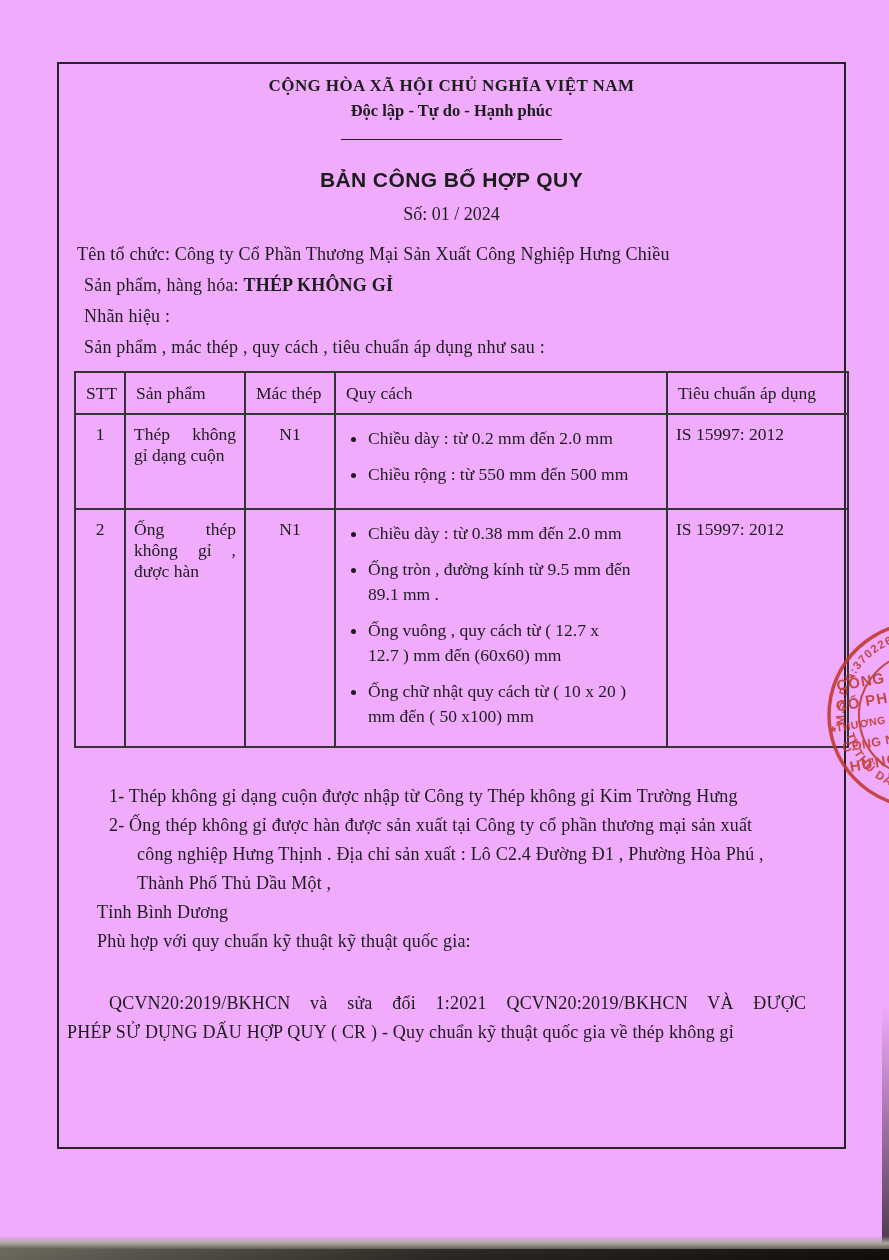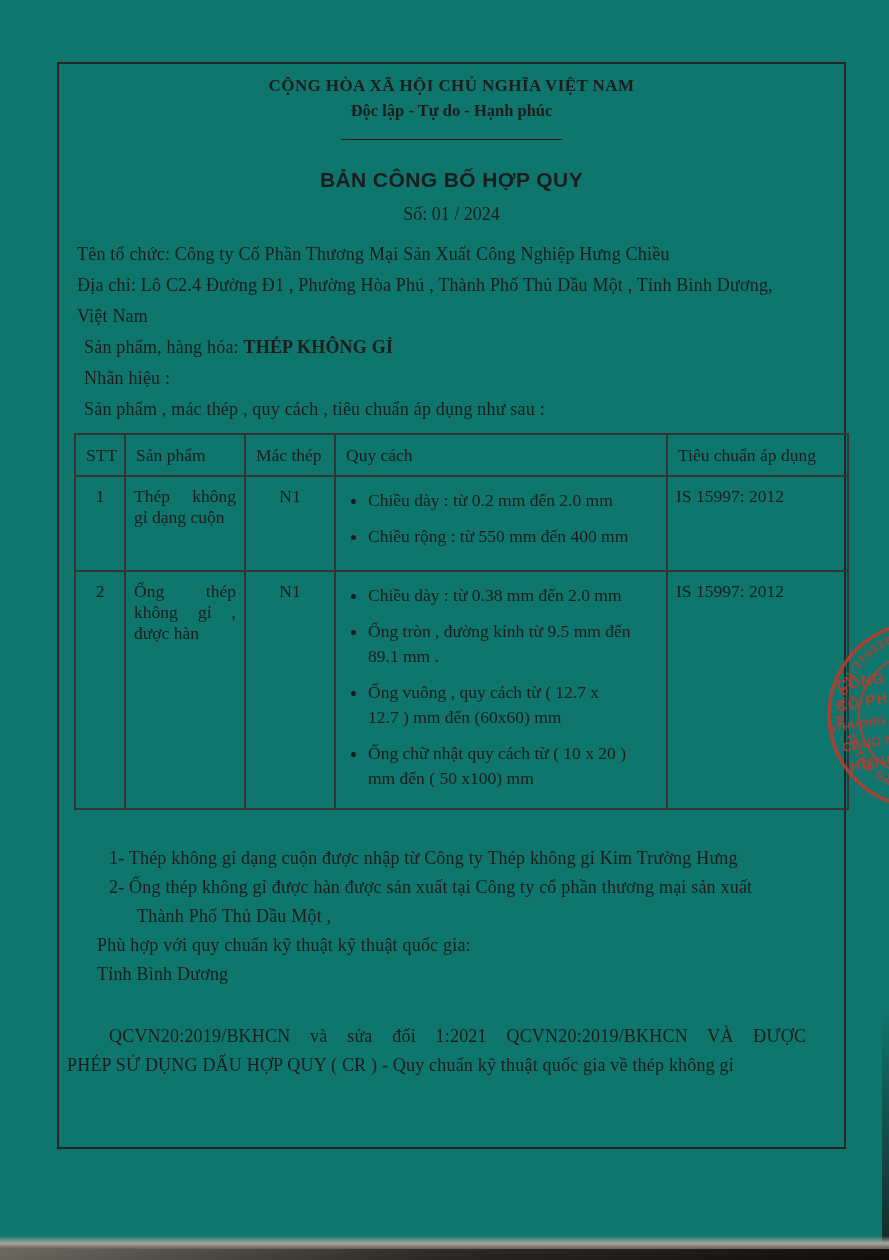--- a/index.html
+++ b/index.html
@@ -1,20 +1,20 @@
 <!DOCTYPE html>
 <html><head>
 <meta charset="utf-8">
 <style>
   * { margin:0; padding:0; box-sizing:border-box; }
   html,body { width:889px; }
   body { background:#ffffff; }
   .page {
     position:relative; width:889px; height:1260px;
-    background:#0f766e; overflow:hidden;
+    background:#f0abfc; overflow:hidden;
     font-family:"Liberation Serif", serif; color:#1c1c1c;
   }
   .frame {
     position:absolute; left:57px; top:62px; width:789px; height:1087px;
     border:2px solid #242424; padding:12px 8px 0 8px;
   }
   .nat-title { text-align:center; font-weight:bold; font-size:17px; letter-spacing:.4px; }
   .motto-wrap { text-align:center; margin-top:5px; }
   .motto {
     display:inline-block; font-weight:bold; font-size:16.5px;
@@ -83,21 +83,20 @@
     <div class="nat-title">CỘNG HÒA XÃ HỘI CHỦ NGHĨA VIỆT NAM</div>
     <div class="motto-wrap">
       <span class="motto">Độc lập - Tự do - Hạnh phúc</span>
     </div>
 
     <div class="doc-title">BẢN CÔNG BỐ HỢP QUY</div>
     <div class="doc-no">Số: 01 / 2024</div>
 
     <div class="info">
       <div class="line">Tên tổ chức: Công ty Cổ Phần Thương Mại Sản Xuất Công Nghiệp Hưng Chiều</div>
-      <div class="line address">Địa chỉ: Lô C2.4 Đường Đ1 , Phường Hòa Phú , Thành Phố Thủ Dầu Một , Tỉnh Bình Dương, Việt Nam</div>
       <div class="line indent-sm"><span>Sản phẩm, hàng hóa: </span><span class="bold">THÉP KHÔNG GỈ</span></div>
       <div class="line indent-sm">Nhãn hiệu :</div>
       <div class="line indent-sm">Sản phẩm , mác thép , quy cách , tiêu chuẩn áp dụng như sau :</div>
     </div>
 
     <table class="spec">
       <colgroup>
         <col style="width:50px">
           <col style="width:120px">
           <col style="width:90px">
@@ -114,21 +113,21 @@
         </tr>
       </thead>
       <tbody>
         <tr>
           <td class="c-stt h1">1</td>
           <td class="c-prod h1">Thép không gỉ dạng cuộn</td>
           <td class="c-grade h1">N1</td>
           <td class="h1">
             <ul class="qc">
               <li>Chiều dày : từ 0.2 mm đến 2.0 mm</li>
-              <li>Chiều rộng : từ 550 mm đến 400 mm</li>
+              <li>Chiều rộng : từ 550 mm đến 500 mm</li>
             </ul>
           </td>
           <td class="h1">IS 15997: 2012</td>
         </tr>
         <tr>
           <td class="c-stt h2">2</td>
           <td class="c-prod h2">Ống thép không gỉ , được hàn</td>
           <td class="c-grade h2">N1</td>
           <td class="h2">
             <ul class="qc">
@@ -139,23 +138,24 @@
             </ul>
           </td>
           <td class="h2">IS 15997: 2012</td>
         </tr>
       </tbody>
     </table>
 
     <div class="notes">
       <div class="n-a">1-  Thép không gỉ dạng cuộn được nhập từ Công ty Thép không gỉ Kim Trường Hưng</div>
       <div class="n-a">2-  Ống thép không gỉ được hàn được sản xuất tại Công ty cổ phần thương mại sản xuất</div>
+      <div class="n-b">công nghiệp Hưng Thịnh . Địa chỉ sản xuất : Lô C2.4 Đường Đ1 , Phường Hòa Phú ,</div>
       <div class="n-b">Thành Phố Thủ Dầu Một ,</div>
+      <div class="n-c">Tỉnh Bình Dương</div>
       <div class="n-c">Phù hợp với quy chuẩn kỹ thuật kỹ thuật quốc gia:</div>
-      <div class="n-c">Tỉnh Bình Dương</div>
       <div class="n-a spread">QCVN20:2019/BKHCN và sửa đổi 1:2021 QCVN20:2019/BKHCN VÀ ĐƯỢC</div>
       <div class="n-d">PHÉP SỬ DỤNG DẤU HỢP QUY ( CR ) -  Quy chuẩn kỹ thuật quốc gia về thép không gỉ</div>
     </div>
 
   </div>
 
   <svg class="stamp" width="240" height="240" viewBox="0 0 240 240" aria-hidden="true">
     <defs>
       <path id="rimTop" d="M 75,115 A 77,77 0 0 1 152,38"></path>
       <path id="rimBot" d="M 75,115 A 77,77 0 0 0 152,192"></path>

